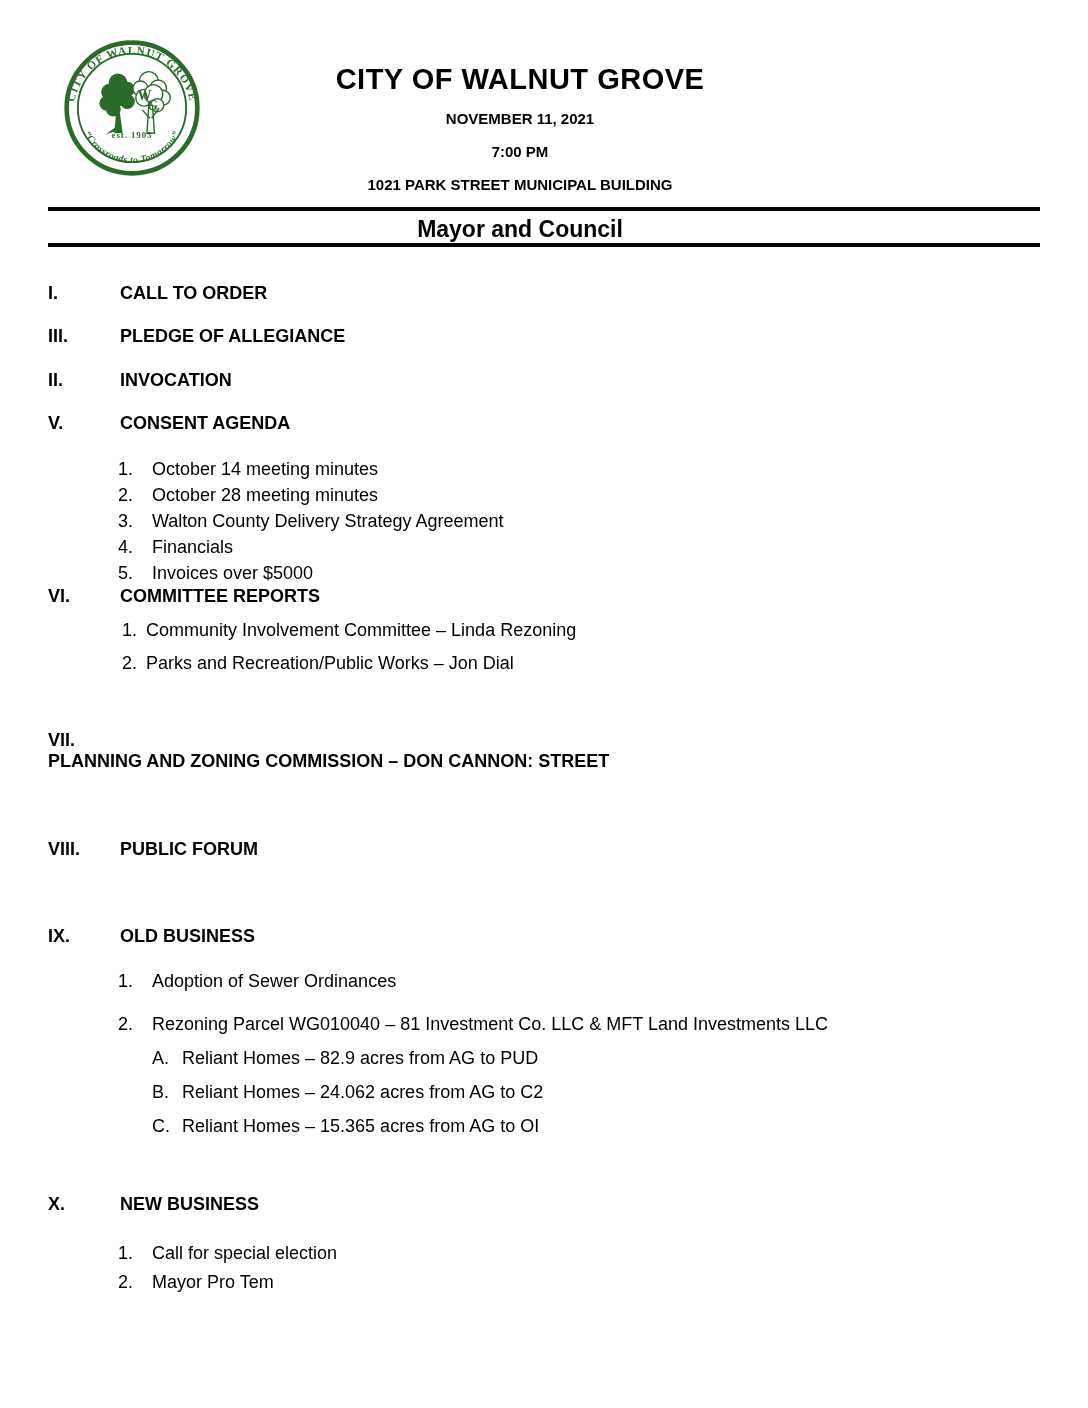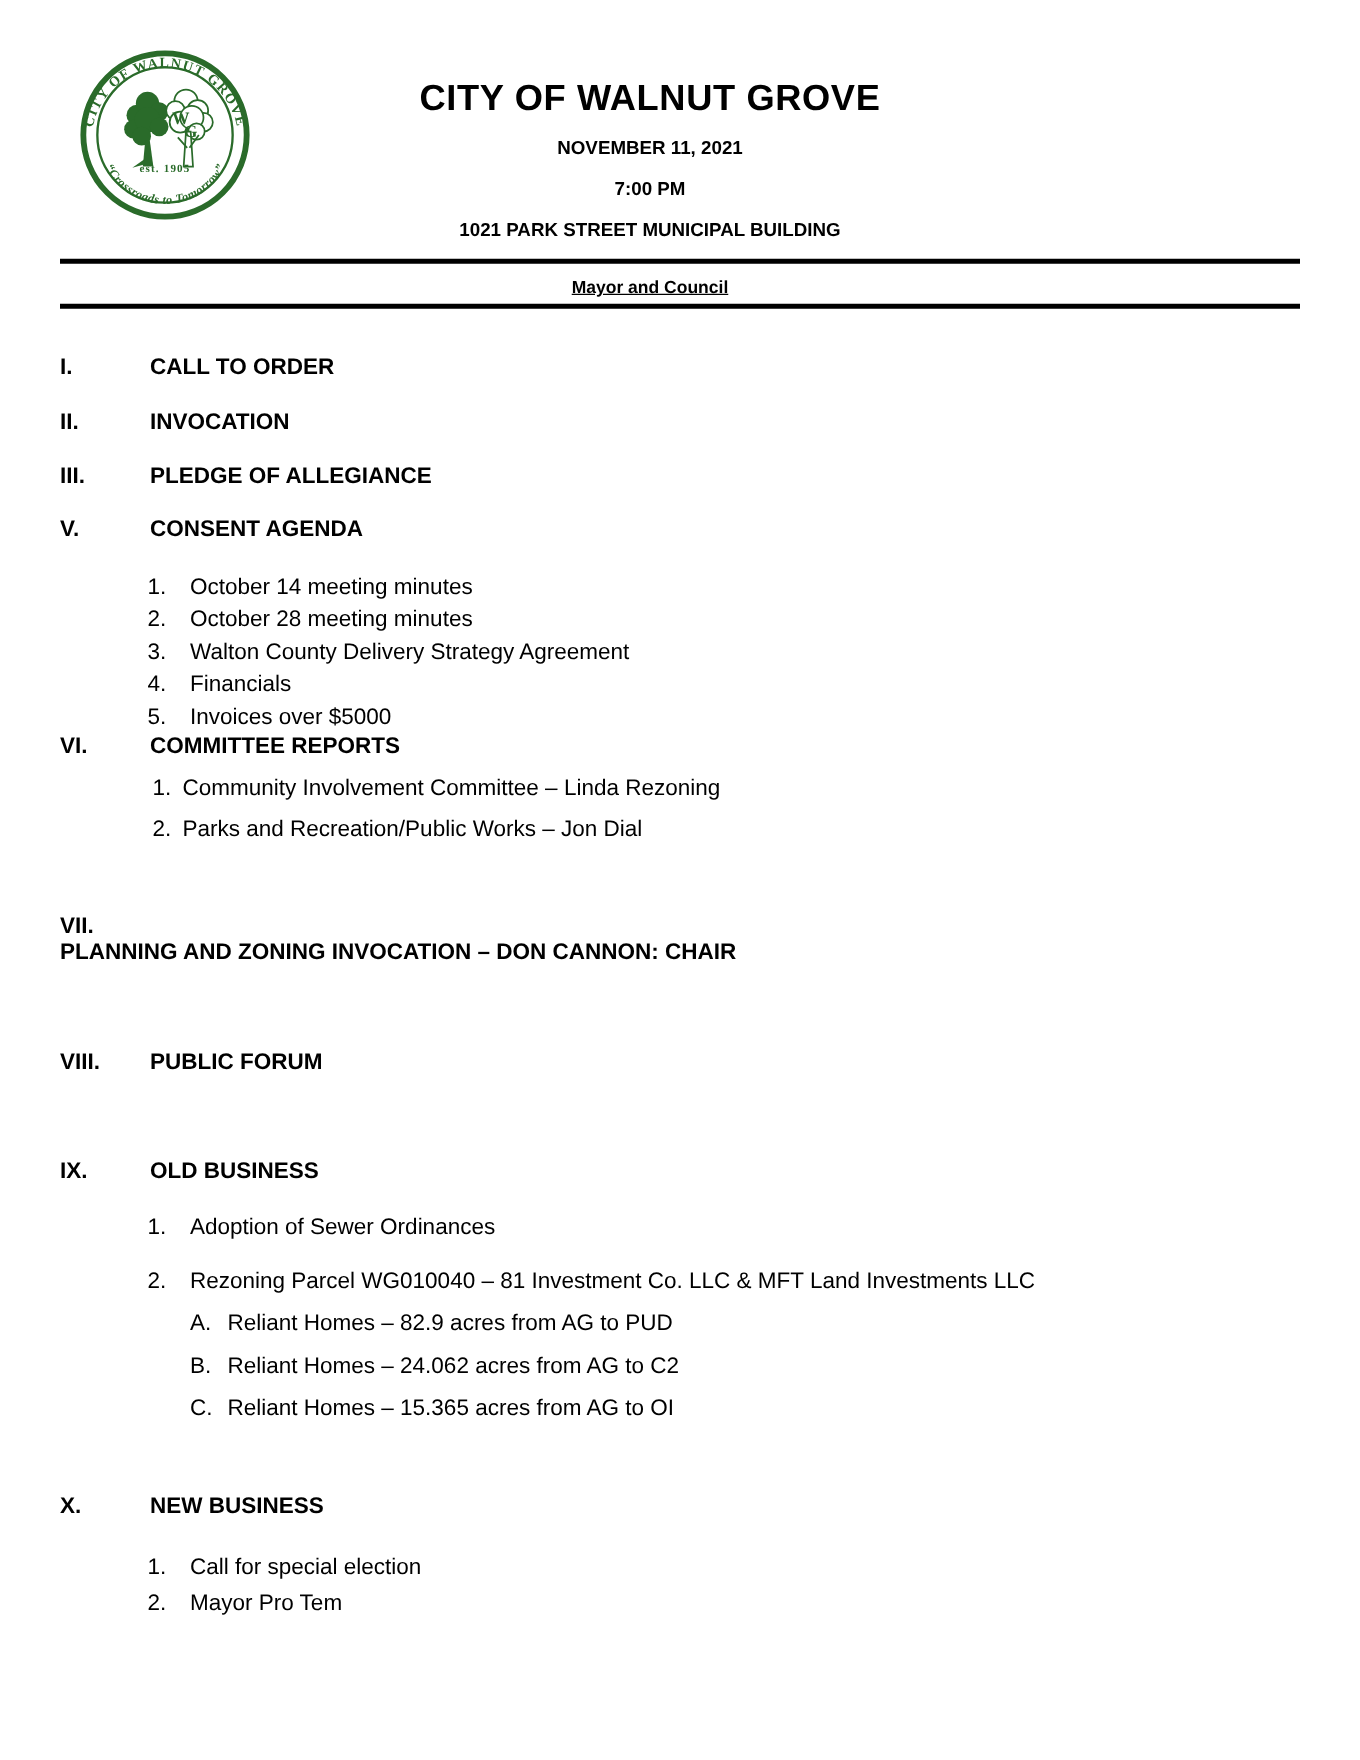--- a/index.html
+++ b/index.html
@@ -15,21 +15,21 @@
     box-sizing: border-box;
     overflow: hidden;
     background: #ffffff;
   }
   .seal { position: absolute; left: 62px; top: 38px; width: 140px; height: 140px; }
   .header-text { padding-top: 62px; padding-right: 48px; text-align: center; }
   .title { font-size: 29px; line-height: 34px; font-weight: bold; margin: 0 0 12px; letter-spacing: 0.5px; }
   .hsub  { font-size: 15px; line-height: 21px; font-weight: bold; margin: 0 0 12px; }
   hr.rule { border: 0; border-top: 4px solid #000; margin: 3px 0 0; }
   hr.rule2 { margin-top: 4px; }
-  .center-sub { font-size: 14px; line-height: 20px; font-weight: bold; text-align: center; padding-right: 48px; text-decoration: underline; }
+  .center-sub { font-size: 23px; line-height: 20px; font-weight: bold; text-align: center; padding-right: 48px; }
   .cs1 { margin-top: 8px; }
   .cs2 { margin-top: 11px; }
 
   main { font-size: 18px; }
   .sec { display: flex; font-weight: bold; line-height: 21px; }
   .sec .rn { width: 72px; flex: none; }
   .m-i   { margin-top: 36px; }
   .m-ii  { margin-top: 23px; }
   .m-iii { margin-top: 22px; }
   .m-iv  { margin-top: 23px; }
@@ -121,28 +121,28 @@
   <div class="center-sub cs1">Mayor and Council</div>
   <hr class="rule rule2">
 
   <main>
 
     <div class="sec m-i">
       <span class="rn">I.</span>
       <span>CALL TO ORDER</span>
     </div>
 
+    <div class="sec m-iii">
+      <span class="rn">III.</span>
+      <span>PLEDGE OF ALLEGIANCE</span>
+    </div>
+
     <div class="sec m-ii">
       <span class="rn">II.</span>
       <span>INVOCATION</span>
-    </div>
-
-    <div class="sec m-iii">
-      <span class="rn">III.</span>
-      <span>PLEDGE OF ALLEGIANCE</span>
     </div>
 
 
     <div class="sec m-v">
       <span class="rn">V.</span>
       <span>CONSENT AGENDA</span>
     </div>
 
     <div class="sublist">
       <div class="row">
@@ -178,21 +178,21 @@
         <span>Community Involvement Committee – Linda Rezoning</span>
       </div>
       <div class="vi-row">
         <span class="n">2.</span>
         <span>Parks and Recreation/Public Works – Jon Dial</span>
       </div>
     </div>
 
     <div class="sec m-vii">
       <span class="rn">VII.</span>
-      <span>PLANNING AND ZONING INVOCATION – DON CANNON: CHAIR</span>
+      <span>PLANNING AND ZONING COMMISSION – DON CANNON: STREET</span>
     </div>
 
     <div class="sec m-viii">
       <span class="rn">VIII.</span>
       <span>PUBLIC FORUM</span>
     </div>
 
     <div class="sec m-ix">
       <span class="rn">IX.</span>
       <span>OLD BUSINESS</span>

